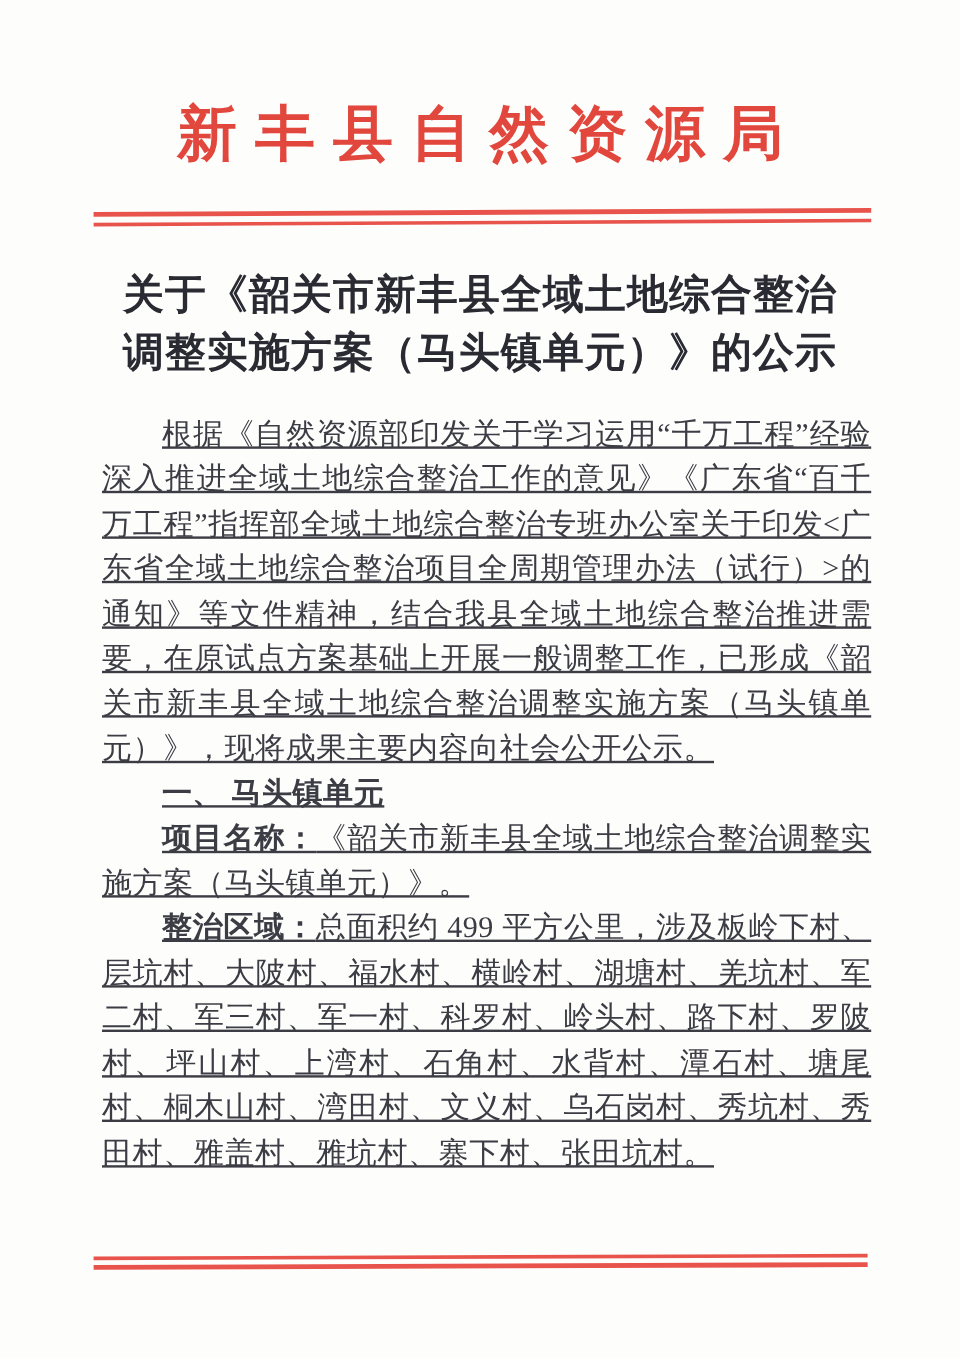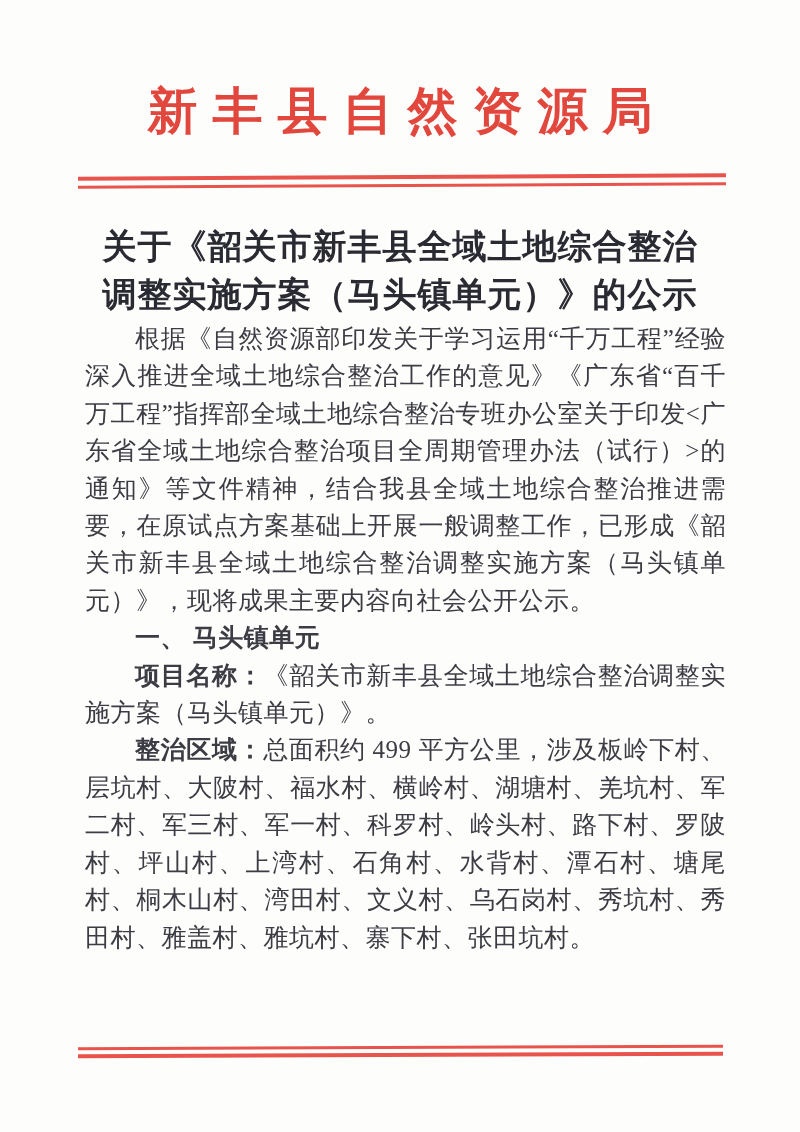--- a/index.html
+++ b/index.html
@@ -50,27 +50,28 @@
     color:var(--ink-title);
     font-size:34px;
     font-weight:bold;
     line-height:48px;
     letter-spacing:1px;
     margin-top:24px;
   }
   
   .body-text{
     position:absolute;
-    top:320px;left:85px;width:641px;
+    top:344px;left:85px;width:641px;
     color:var(--ink-body);
     font-size:25px;
     line-height:37.4px;
     text-align:justify;
     text-justify:inter-character;
     letter-spacing:0.5px;
+    text-decoration:underline;
   }
   .body-text p{text-indent:2em;}
   .bold{font-weight:bold;}
 </style>
 </head>
 <body>
 
 <div class="page">
 
   <div class="agency">新丰县自然资源局</div>

